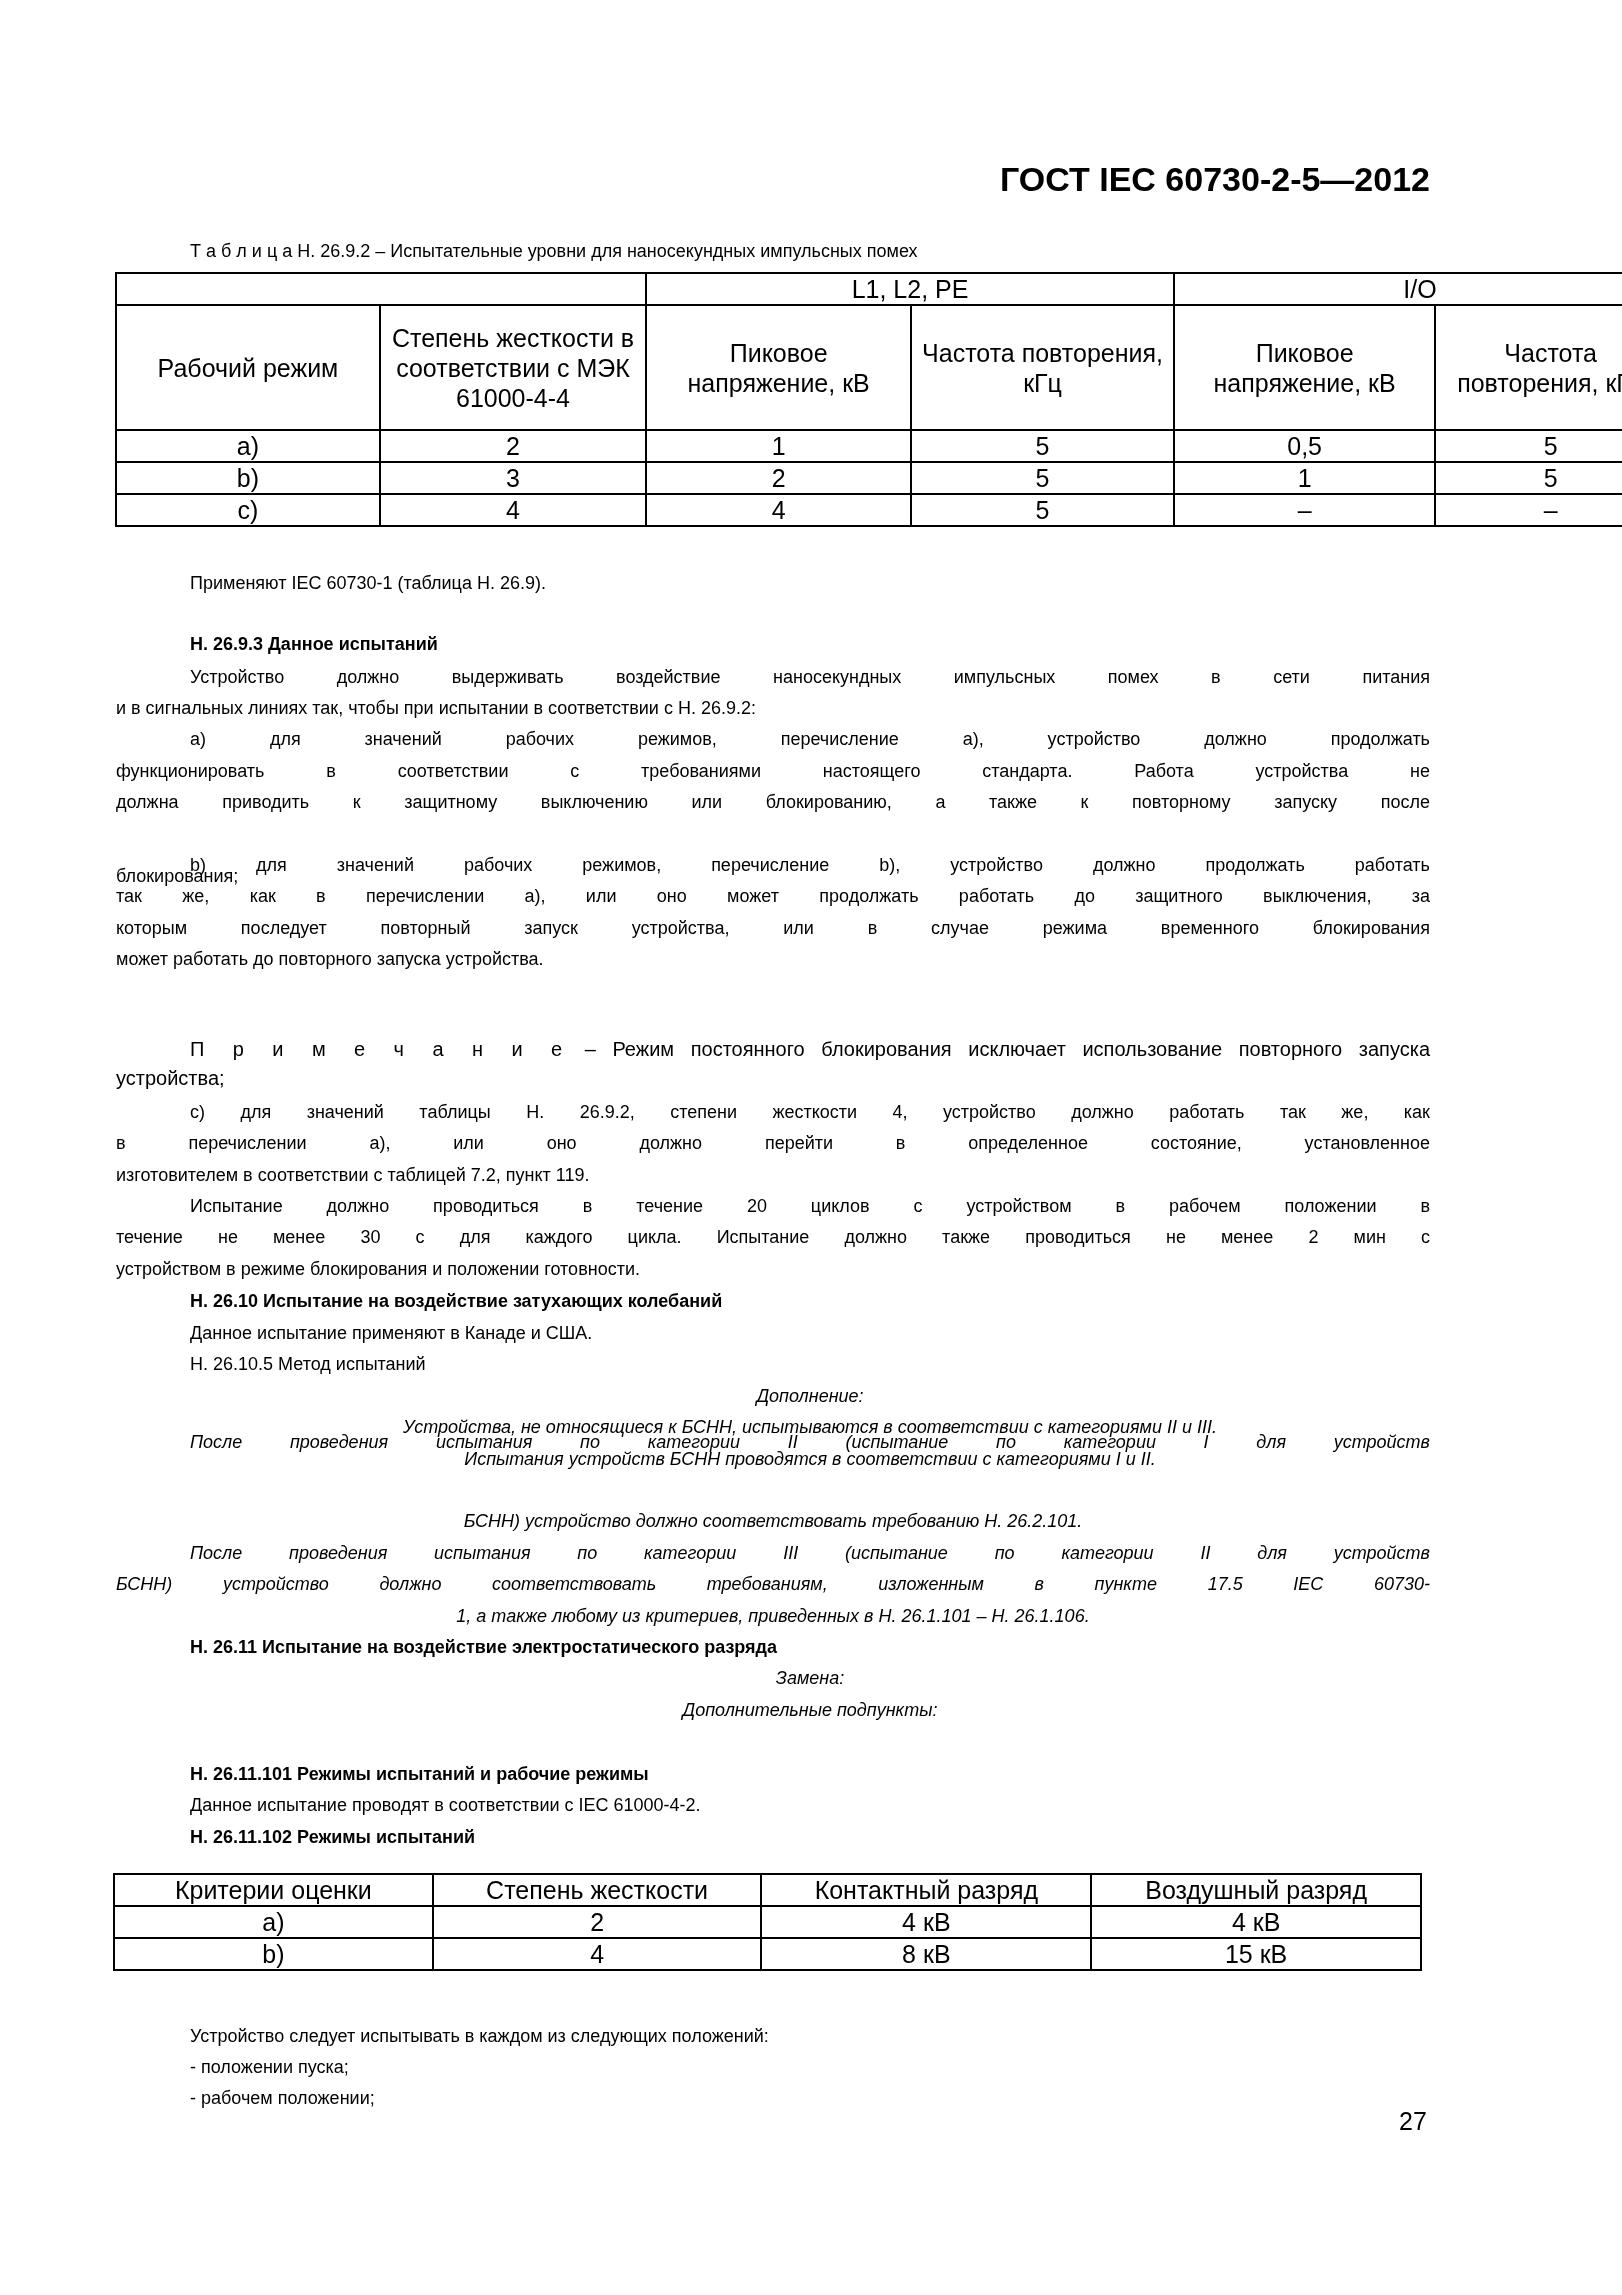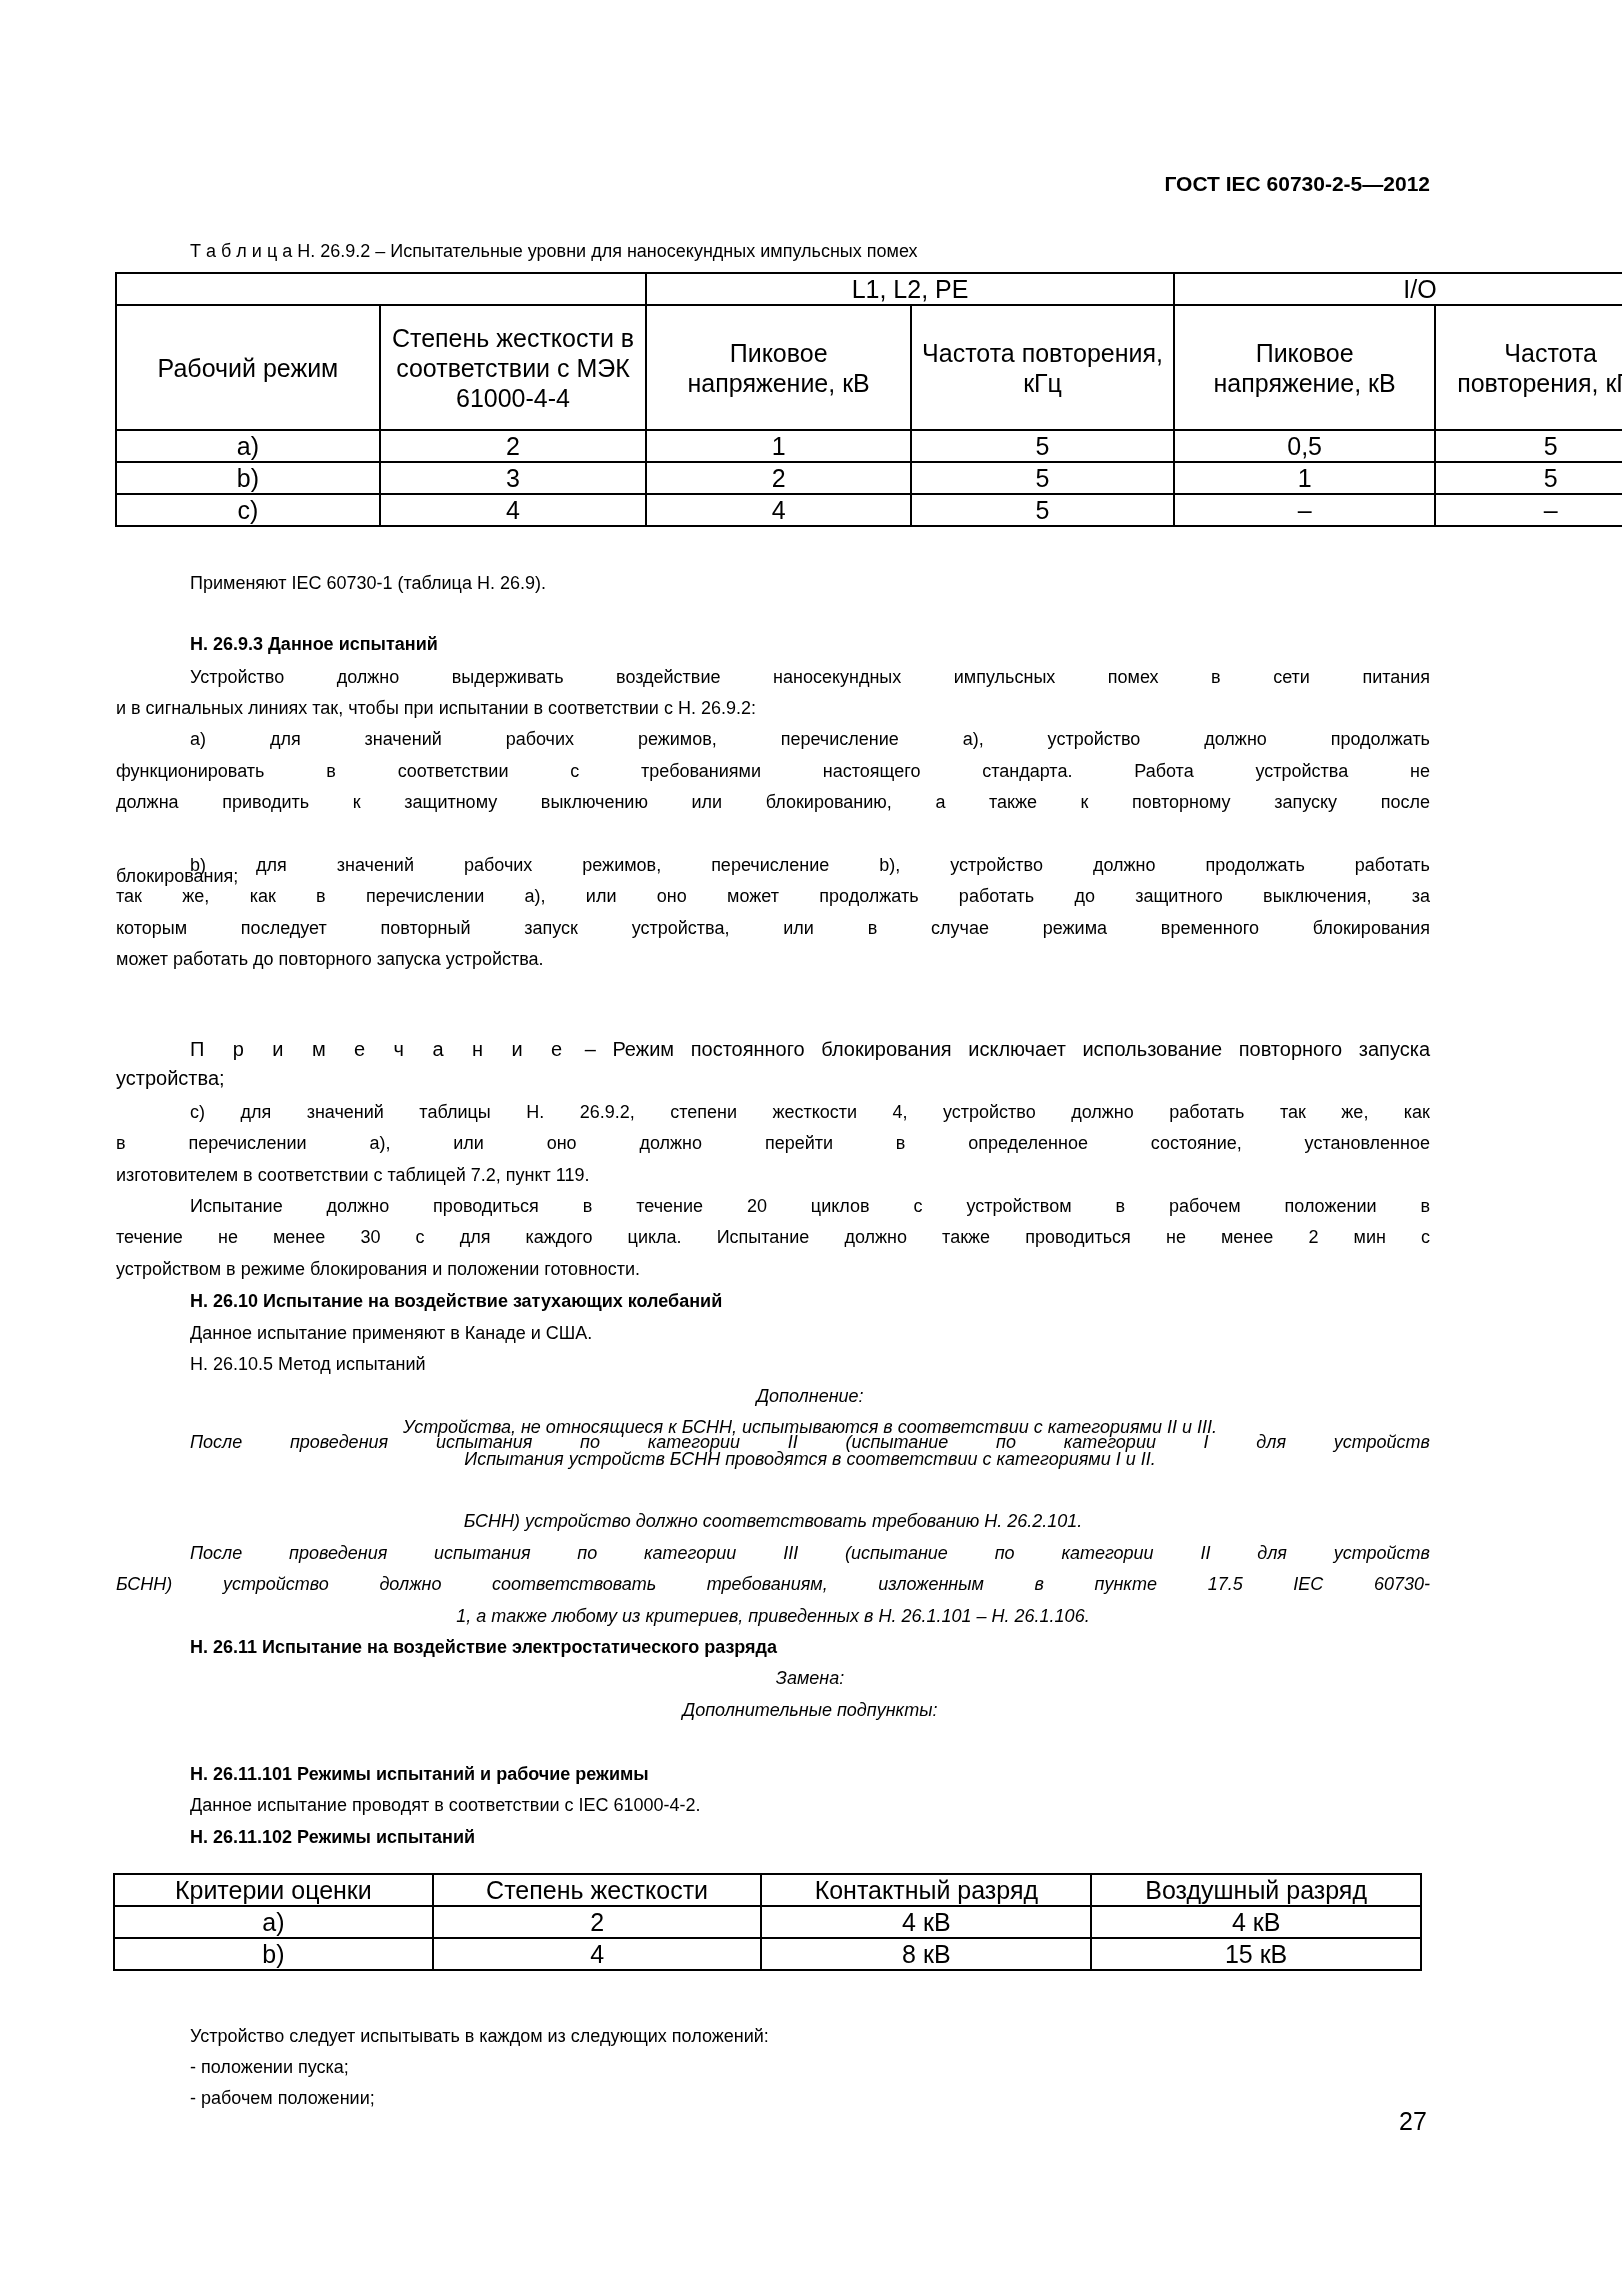--- a/index.html
+++ b/index.html
@@ -6,21 +6,21 @@
   body { width:1623px; height:2295px; position:relative; overflow:hidden;
          font-family:"Liberation Sans", sans-serif; color:#000; }
   .ln { position:absolute; left:116px; width:1314px; font-size:18px; line-height:30px;
         white-space:nowrap; }
   .ind { left:190px; width:1240px; }
   .just { text-align:justify; text-align-last:justify; white-space:normal; }
   .b { font-weight:bold; }
   .i { font-style:italic;text-align:center; }
   .small { font-size:20px;margin-top:26px; }
   .spaced { letter-spacing:5.9px; }
-  #doc-code { position:absolute; right:193px; top:172px; font-size:21px; font-weight:bold; }
+  #doc-code { position:absolute; right:193px; top:160px; font-size:34px; font-weight:bold; }
   #page-num { position:absolute; left:1399px; top:2107px; font-size:25px; }
   table { position:absolute; border-collapse:collapse; font-size:25px; }
   td { border:2px solid #000; text-align:center; vertical-align:middle; padding:0; line-height:30px; }
   #t1 { left:115px; top:272px; width:1552px; }
   #t1 tr.r0 td { height:29.4px; }
   #t1 tr.r1 td { height:123px; }
   #t1 tr.rd td { height:29.4px; }
   #t2 { left:113px; top:1873px; width:1309px; }
   #t2 td { height:29.4px; }
 </style>

